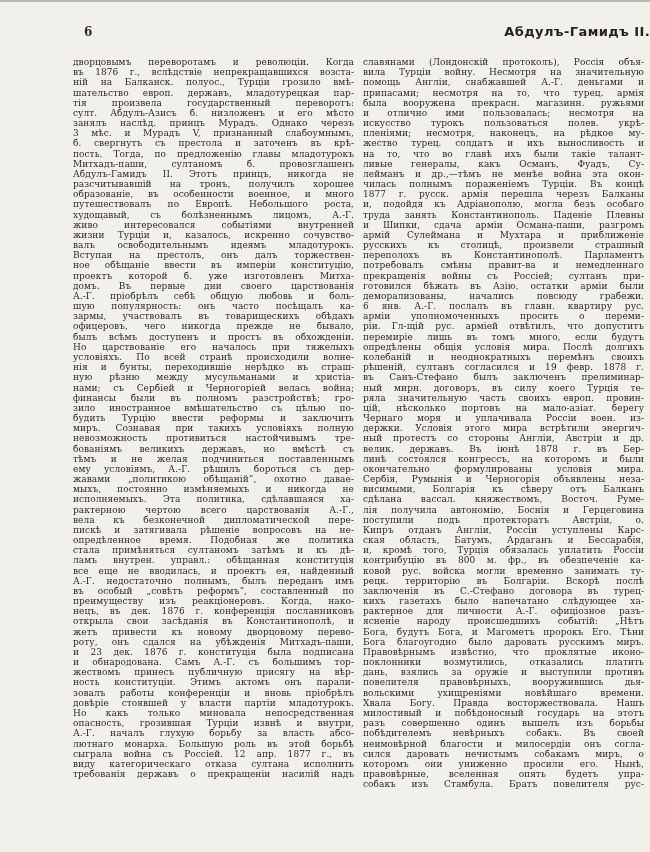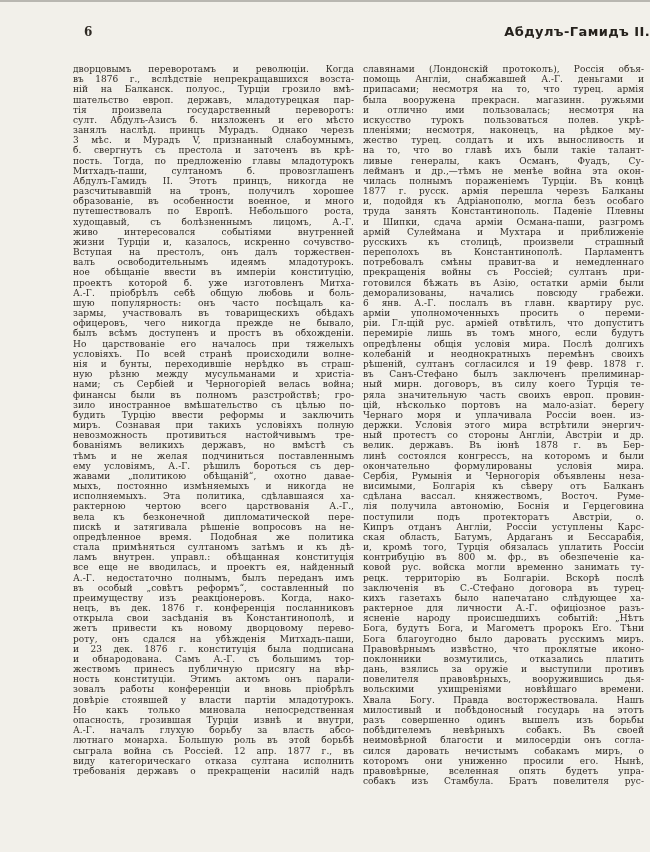--- a/index.html
+++ b/index.html
@@ -27,21 +27,21 @@
     display:block; text-align:right;
     padding-left:14px;
     font-family:"DejaVu Sans","Liberation Sans",sans-serif;
     font-weight:bold; font-size:13px; letter-spacing:0.4px;
     color:#26221d;
   }
   .columns {
     position:absolute; top:55px; left:73px;
     display:flex; gap:9px;
   }
-  .col { width:281px;margin-top:7px; }
+  .col { width:281px; }
   .line {
     font-size:9px;
     line-height:10.18px; height:10.18px;
     text-align:justify;
     text-align-last:justify;
     -moz-text-align-last:justify;
     overflow:hidden;
     white-space:normal;
     letter-spacing:0.05px;
   }
@@ -67,24 +67,25 @@
         <div class="line">б. свергнутъ съ престола и заточенъ въ крѣ-</div>
         <div class="line">пость. Тогда, по предложенію главы младотурокъ</div>
         <div class="line">Митхадъ-паши, султаномъ б. провозглашенъ</div>
         <div class="line">Абдулъ-Гамидъ II. Этотъ принцъ, никогда не</div>
         <div class="line">разсчитывавшій на тронъ, получилъ хорошее</div>
         <div class="line">образованіе, въ особенности военное, и много</div>
         <div class="line">путешествовалъ по Европѣ. Небольшого роста,</div>
         <div class="line">худощавый, съ болѣзненнымъ лицомъ, А.-Г.</div>
         <div class="line">живо интересовался событіями внутренней</div>
         <div class="line">жизни Турціи и, казалось, искренно сочувство-</div>
+        <div class="line">валъ освободительнымъ идеямъ младотурокъ.</div>
         <div class="line">Вступая на престолъ, онъ далъ торжествен-</div>
-        <div class="line">валъ освободительнымъ идеямъ младотурокъ.</div>
         <div class="line">ное обѣщаніе ввести въ имперіи конституцію,</div>
         <div class="line">проектъ которой б. уже изготовленъ Митха-</div>
+        <div class="line">домъ. Въ первые дни своего царствованія</div>
         <div class="line">А.-Г. пріобрѣлъ себѣ общую любовь и боль-</div>
         <div class="line">шую популярность: онъ часто посѣщалъ ка-</div>
         <div class="line">зармы, участвовалъ въ товарищескихъ обѣдахъ</div>
         <div class="line">офицеровъ, чего никогда прежде не бывало,</div>
         <div class="line">былъ всѣмъ доступенъ и простъ въ обхожденіи.</div>
         <div class="line">Но царствованіе его началось при тяжелыхъ</div>
         <div class="line">условіяхъ. По всей странѣ происходили волне-</div>
         <div class="line">нія и бунты, переходившіе нерѣдко въ страш-</div>
         <div class="line">ную рѣзню между мусульманами и христіа-</div>
         <div class="line">нами; съ Сербіей и Черногоріей велась война;</div>
@@ -122,20 +123,21 @@
         <div class="line">Но какъ только миновала непосредственная</div>
         <div class="line">опасность, грозившая Турціи извнѣ и внутри,</div>
         <div class="line">А.-Г. началъ глухую борьбу за власть абсо-</div>
         <div class="line">лютнаго монарха. Большую роль въ этой борьбѣ</div>
         <div class="line">сыграла война съ Россіей. 12 апр. 1877 г., въ</div>
         <div class="line">виду категорическаго отказа султана исполнить</div>
         <div class="line">требованія державъ о прекращеніи насилій надъ</div>
       </div>
     <div class="col">
         <div class="line">славянами (Лондонскій протоколъ), Россія объя-</div>
+        <div class="line">вила Турціи войну. Несмотря на значительную</div>
         <div class="line">помощь Англіи, снабжавшей А.-Г. деньгами и</div>
         <div class="line">припасами; несмотря на то, что турец. армія</div>
         <div class="line">была вооружена прекрасн. магазинн. ружьями</div>
         <div class="line">и отлично ими пользовалась; несмотря на</div>
         <div class="line">искусство турокъ пользоваться полев. укрѣ-</div>
         <div class="line">пленіями; несмотря, наконецъ, на рѣдкое му-</div>
         <div class="line">жество турец. солдатъ и ихъ выносливость и</div>
         <div class="line">на то, что во главѣ ихъ были такіе талант-</div>
         <div class="line">ливые генералы, какъ Османъ, Фуадъ, Су-</div>
         <div class="line">лейманъ и др.,—тѣмъ не менѣе война эта окон-</div>

